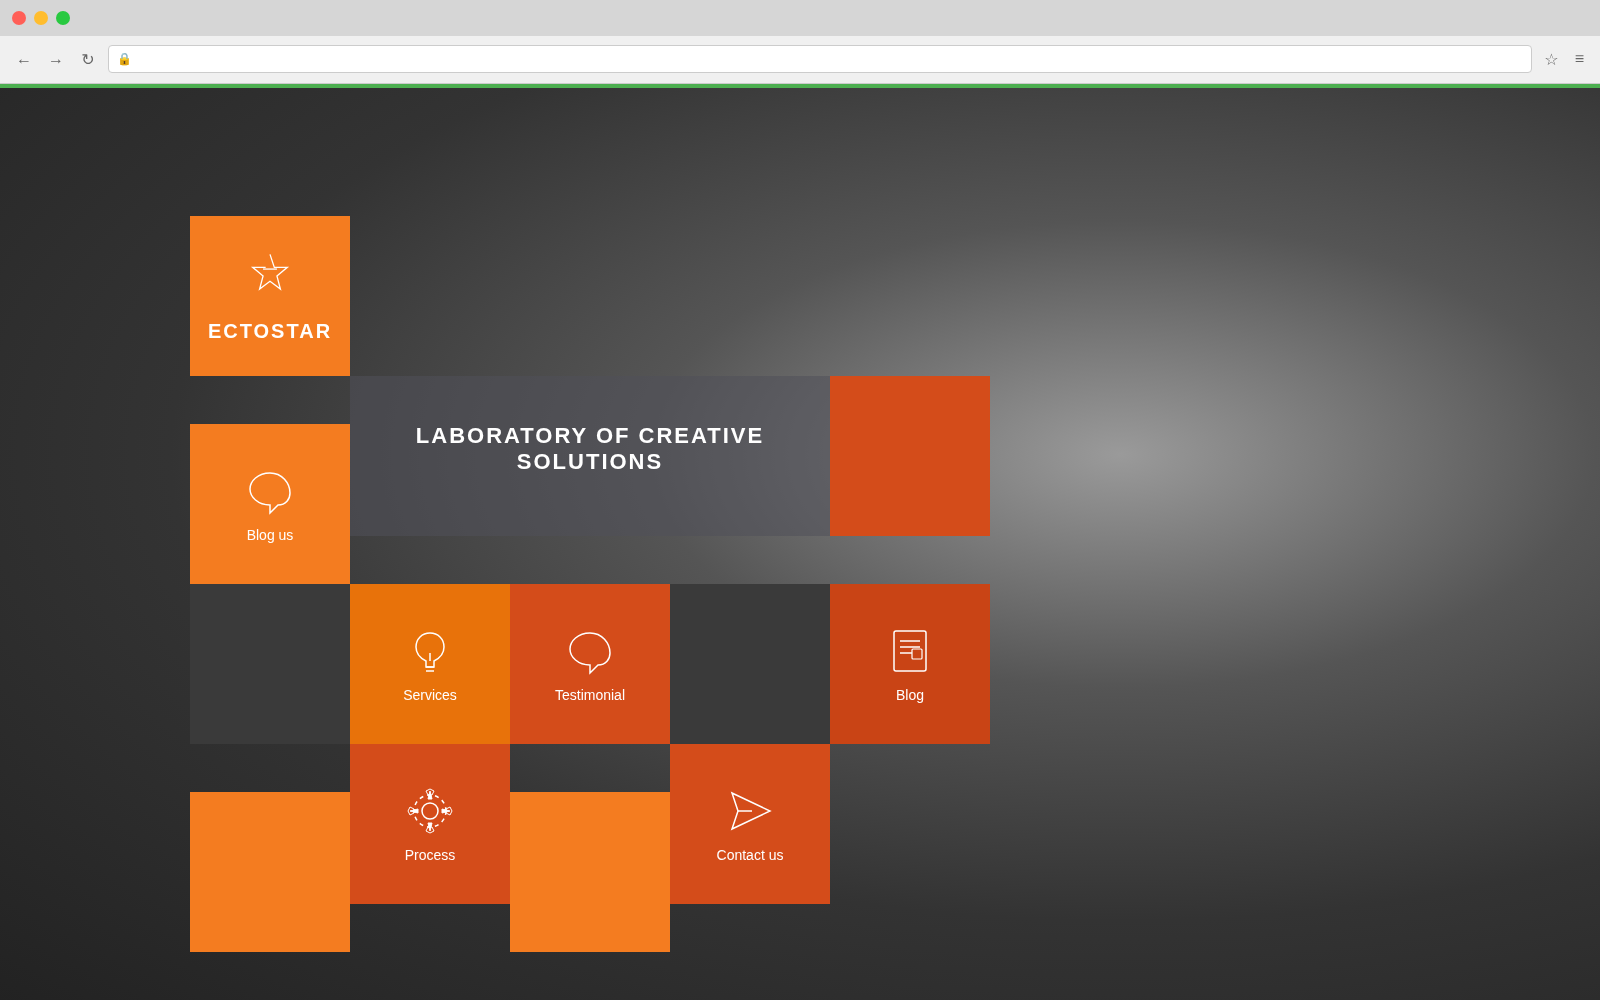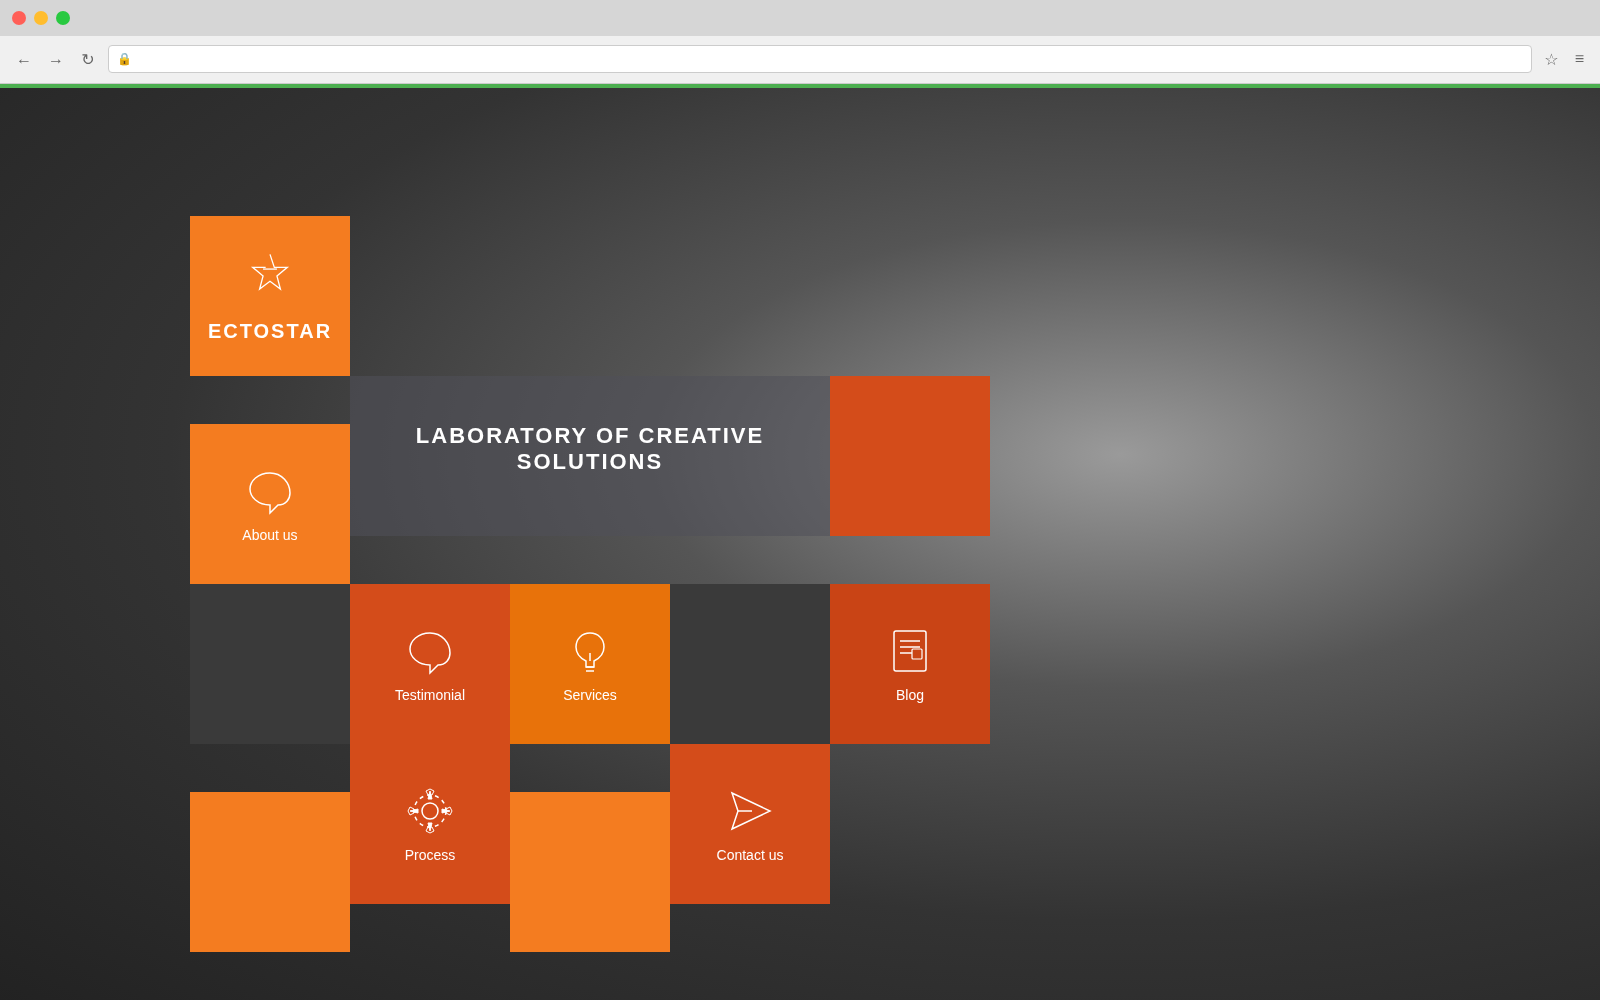--- a/index.html
+++ b/index.html
@@ -175,50 +175,50 @@
       <div class="tile transparent"></div>
       <div class="tile transparent"></div>
     </div>
 
     <div class="mosaic-row">
 
       <div class="tile orange">
         <svg viewBox="0 0 52 52">
           <path d="M26 8 C14 8 6 16 6 24 C6 32 14 40 26 40 L26 48 L34 40 C42 40 46 34 46 28 C46 18 38 8 26 8Z" stroke="white" stroke-width="1.5" fill="none"></path>
         </svg>
-        <span class="tile-label">About us</span>
+        <span class="tile-label">Blog us</span>
       </div>
 
       <div style="width:480px; height:160px; display:flex; flex-direction:column; align-items:center; justify-content:center; background: rgba(80,80,90,0.55); padding: 20px;">
         <div style="color:white; font-size:22px; font-weight:bold; letter-spacing:2px; text-transform:uppercase; text-align:center; margin-bottom:14px;">LABORATORY OF CREATIVE SOLUTIONS</div>
       </div>
 
       <div class="tile red" style="width:160px;"></div>
     </div>
 
     <div class="mosaic-row">
 
       <div class="tile" style="background:#3a3a3a;"></div>
 
-
-      <div class="tile red">
-        <svg viewBox="0 0 52 52">
-          <path d="M26 8 C14 8 6 16 6 24 C6 32 14 40 26 40 L26 48 L34 40 C42 40 46 34 46 28 C46 18 38 8 26 8Z" stroke="white" stroke-width="1.5" fill="none"></path>
-        </svg>
-        <span class="tile-label">Testimonial</span>
-      </div>
 
       <div class="tile" style="background:#e8720a;">
         <svg viewBox="0 0 52 52">
           <path d="M26 8 C18 8 12 14 12 22 C12 28 16 33 22 36 L22 42 L30 42 L30 36 C36 33 40 28 40 22 C40 14 34 8 26 8Z" stroke="white" stroke-width="1.5" fill="none"></path>
           <line x1="22" y1="42" x2="30" y2="42" stroke="white" stroke-width="1.5"></line>
           <line x1="22" y1="46" x2="30" y2="46" stroke="white" stroke-width="1.5"></line>
           <line x1="26" y1="36" x2="26" y2="28" stroke="white" stroke-width="1.5"></line>
         </svg>
         <span class="tile-label">Services</span>
+      </div>
+
+      <div class="tile red">
+        <svg viewBox="0 0 52 52">
+          <path d="M26 8 C14 8 6 16 6 24 C6 32 14 40 26 40 L26 48 L34 40 C42 40 46 34 46 28 C46 18 38 8 26 8Z" stroke="white" stroke-width="1.5" fill="none"></path>
+        </svg>
+        <span class="tile-label">Testimonial</span>
       </div>
 
       <div class="tile" style="background:#3a3a3a;"></div>
 
       <div class="tile" style="background:#c94415; width:160px;">
         <svg viewBox="0 0 52 52">
           <rect x="10" y="6" width="32" height="40" rx="2" stroke="white" stroke-width="1.5" fill="none"></rect>
           <line x1="16" y1="16" x2="36" y2="16" stroke="white" stroke-width="1.5"></line>
           <line x1="16" y1="22" x2="36" y2="22" stroke="white" stroke-width="1.5"></line>
           <line x1="16" y1="28" x2="28" y2="28" stroke="white" stroke-width="1.5"></line>

